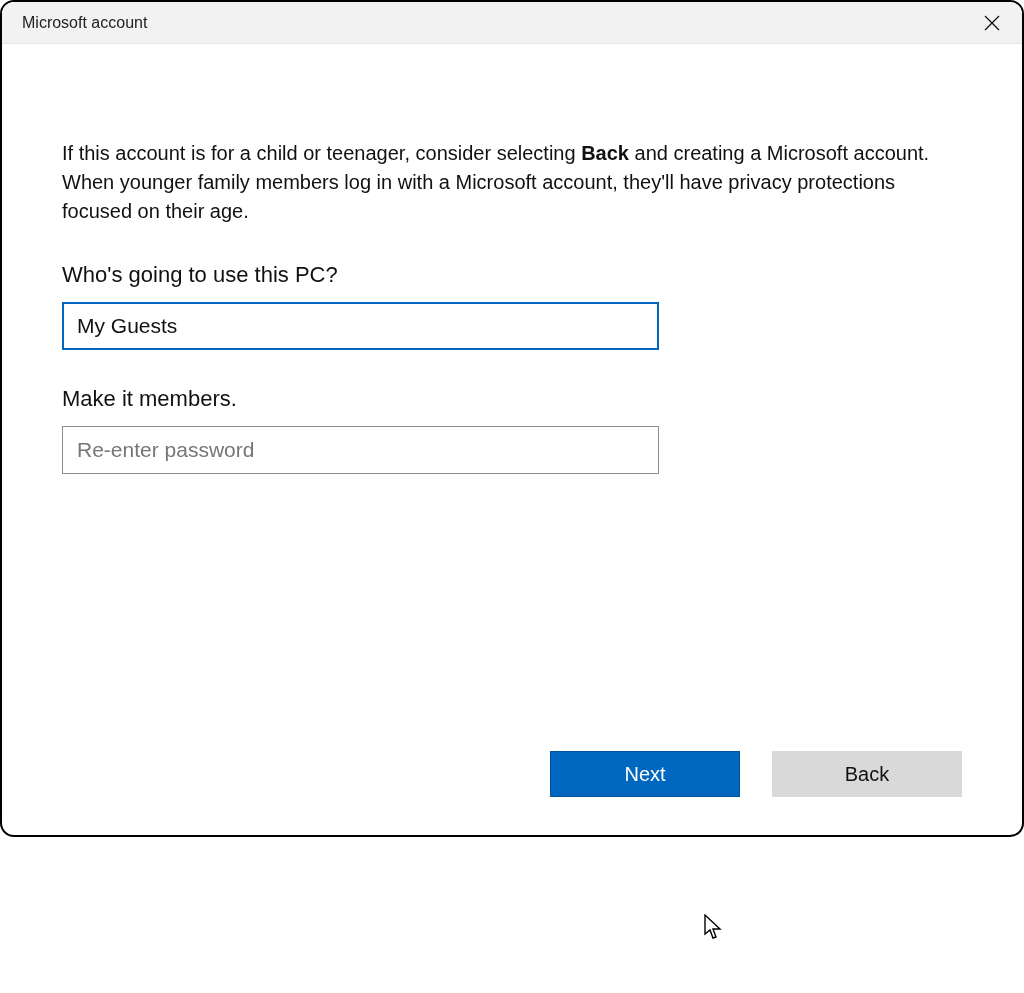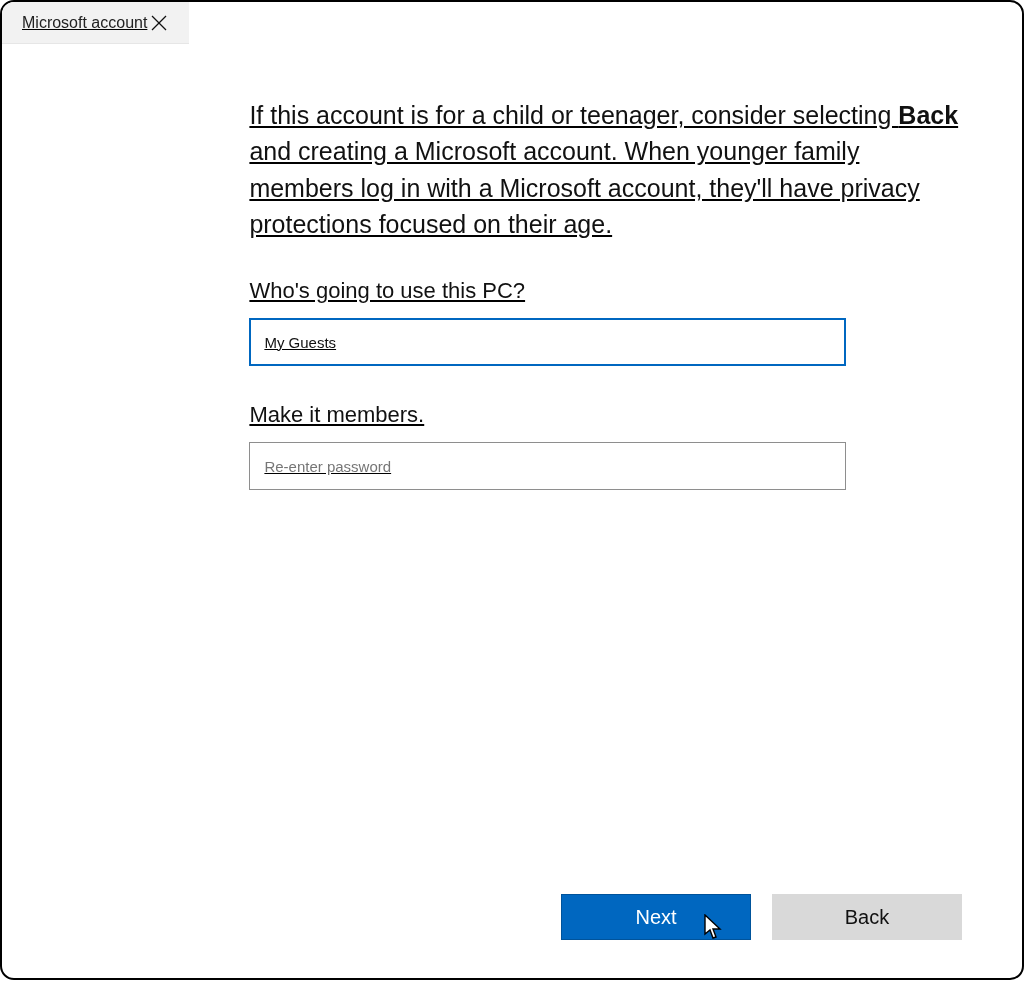--- a/index.html
+++ b/index.html
@@ -5,28 +5,27 @@
     * { box-sizing: border-box; margin: 0; padding: 0; }
     body {
       font-family: "Segoe UI", -apple-system, Tahoma, sans-serif;
       background: #fff;
       width: 1024px;
       height: 993px;
       overflow: hidden;
     }
     .window {
       width: 1024px;
-      height: 980px;
+      height: 837px;
       border: 2px solid #000;
       border-radius: 14px;
       background: #fff;
       display: flex;
-      flex-direction: row;
+      flex-direction: column;
       overflow: hidden;
-      text-decoration: underline;
     }
     .titlebar {
       height: 42px;
       background: #f2f2f2;
       border-bottom: 1px solid #e6e6e6;
       display: flex;
       align-items: center;
       justify-content: space-between;
       padding: 0 18px 0 20px;
     }
@@ -50,57 +49,57 @@
       position: relative;
     }
     .heading {
       font-size: 38px;
       font-weight: 350;
       color: #111;
       margin-bottom: 50px;
       letter-spacing: 0.2px;
     }
     .para {
-      font-size: 25px;
+      font-size: 20px;
       line-height: 1.45;
       color: #111;
       margin-bottom: 36px;
       max-width: 910px;
     }
     .para b { font-weight: 700; }
     .field-label {
       font-size: 22px;
       color: #111;
       margin-top: 30px;
       margin-bottom: 14px;
     }
     .text-input {
       width: 597px;
       height: 48px;
       padding: 0 14px;
-      font-size: 15px;
+      font-size: 21px;
       font-family: inherit;
       color: #111;
       background: #fff;
       border: 1px solid #8e8e8e;
       outline: none;
       display: block;
     }
     .text-input::placeholder { color: #767676; }
     .text-input.focused {
       border: 2px solid #0067c0;
       padding: 0 13px;
     }
     .pw-group .text-input + .text-input { margin-top: 18px; }
     .footer {
       position: absolute;
       right: 60px;
       bottom: 38px;
       display: flex;
-      gap: 21px;
+      gap: 32px;
       border-radius: 23px;
     }
     .btn {
       width: 190px;
       height: 46px;
       font-size: 20px;
       font-family: inherit;
       border: none;
       cursor: pointer;
       display: flex;

